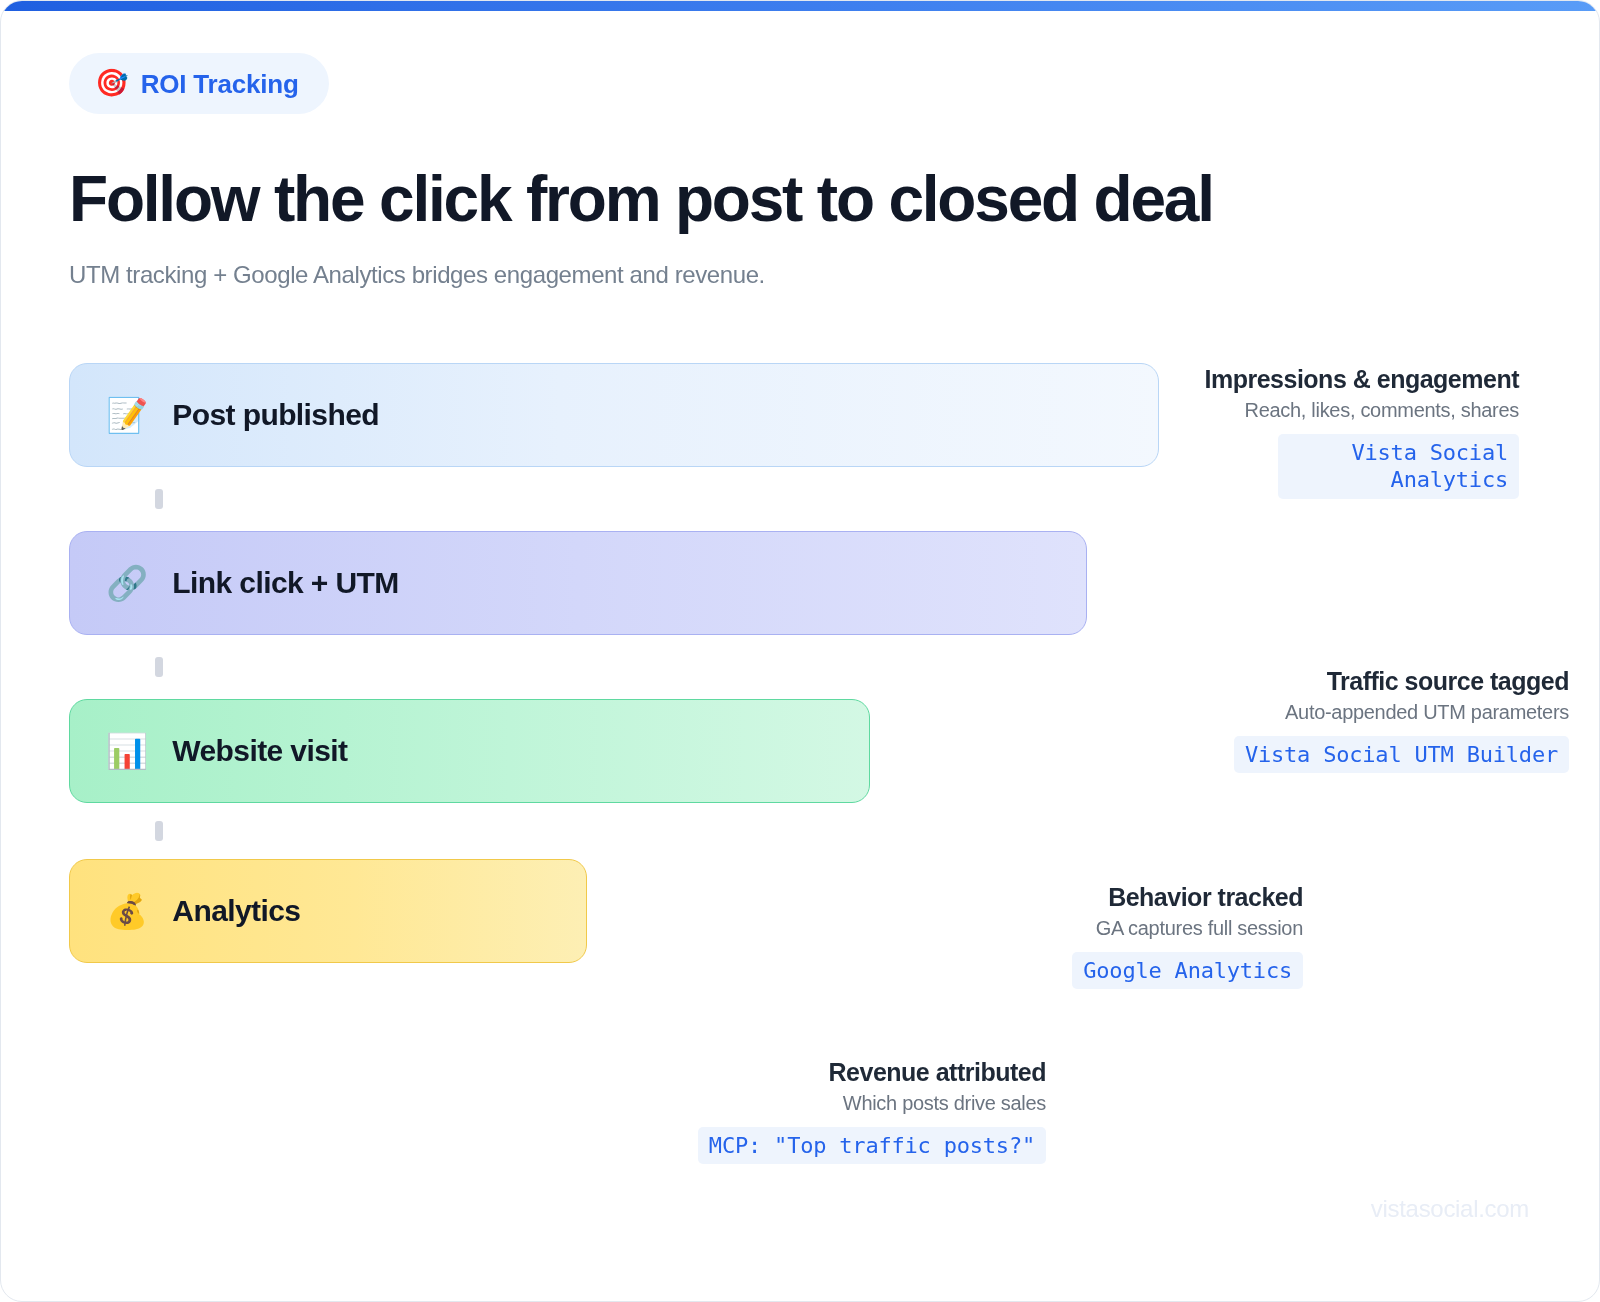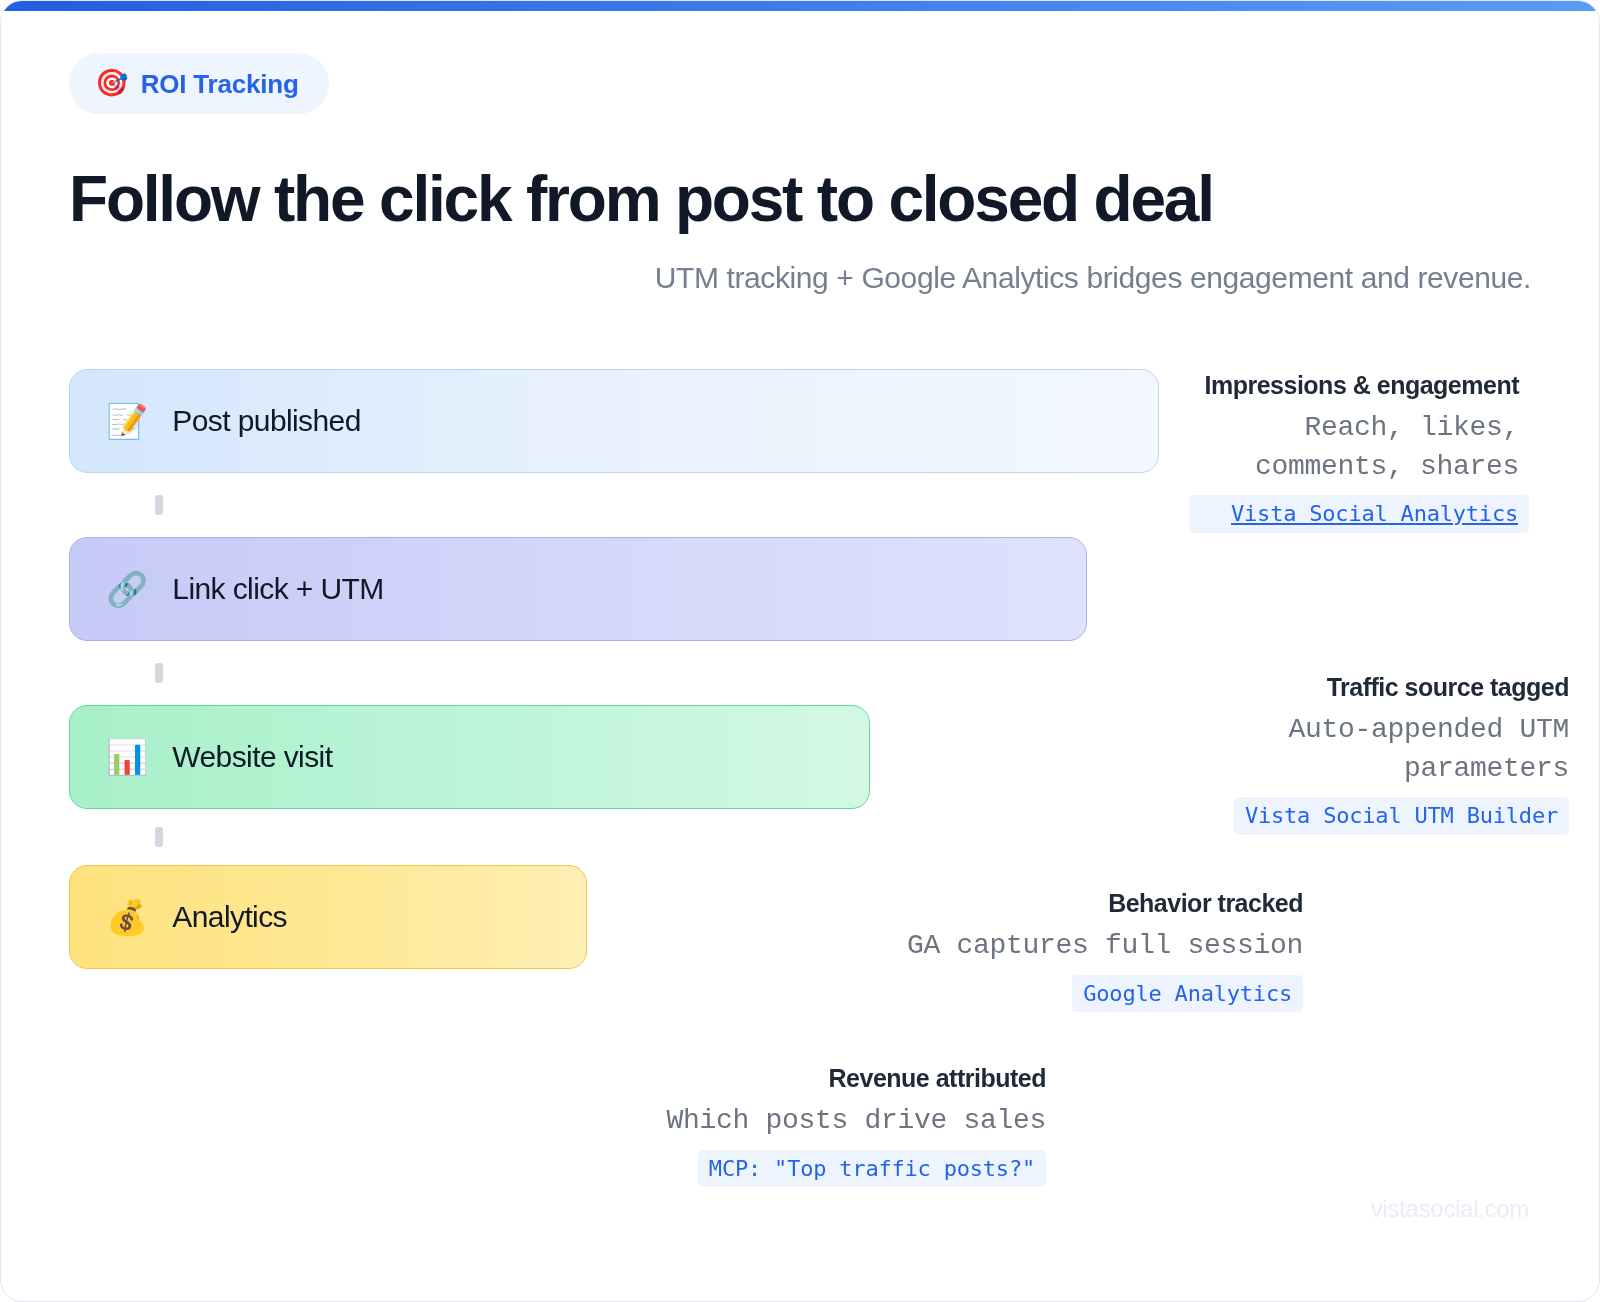--- a/index.html
+++ b/index.html
@@ -62,44 +62,43 @@
   .page-title {
     margin-top: 52px;
     font-size: 64px;
     font-weight: bold;
     color: #111827;
     letter-spacing: -2.2px;
     line-height: 1.05;
   }
   .page-subtitle {
     margin-top: 28px;
-    font-size: 30px;
+    font-size: 24px;
     color: #74808f;
     letter-spacing: -0.4px;
-    text-align: right;
   }
 
   
   #flow { position: relative; margin-top: 74px; }
 
   .step { position: relative; }
 
   .step-bar {
     position: relative;
     display: flex;
     align-items: center;
     height: 104px;
     border-radius: 18px;
     padding-left: 36px;
     gap: 24px;
   }
   .step-emoji { font-size: 34px; line-height: 1; }
   .step-label {
     font-size: 30px;
-    font-weight: normal;
+    font-weight: bold;
     color: #111827;
     letter-spacing: -0.6px;
     white-space: nowrap;
   }
 
   .step-1 .step-bar {
     width: 1090px;
     background: linear-gradient(90deg, #d3e6fb 0%, #e7f1fd 45%, #f3f8fe 100%);
     border: 1px solid #b9d6f6;
   }
@@ -137,46 +136,44 @@
     text-align: right;
   }
   .note-title {
     font-size: 25px;
     font-weight: bold;
     color: #1f2937;
     letter-spacing: -0.5px;
     line-height: 1.35;
   }
   .note-desc {
-    margin-top: 6px;
-    font-size: 28px;
+    font-size: 20px;
     color: #6b7480;
     letter-spacing: -0.3px;
     line-height: 1.38;
-    font-family: Liberation Mono, monospace;
   }
   .note-chip {
     display: inline-block;
     margin-top: 9px;
     padding: 5px 11px;
     background: #eef4fd;
     border-radius: 5px;
     font-family: "DejaVu Sans Mono", monospace;
     font-size: 22px;
     color: #2563eb;
     line-height: 1.25;
     letter-spacing: -0.2px;
   }
 
   #note-1 { top: 0px;   left: 1120px; width: 330px; }
   #note-2 { top: 302px; left: 1100px; width: 400px; }
   #note-3 { top: 518px; left: 834px;  width: 400px; }
   #note-4 { top: 693px; left: 547px;  width: 430px; }
 
-  #note-1 .note-chip { white-space: normal; width: 340px; text-decoration: underline; }
+  #note-1 .note-chip { white-space: normal; width: 241px; }
 
   
   #watermark {
     position: absolute;
     right: 70px;
     bottom: 78px;
     font-size: 24px;
     color: #e8edf6;
     letter-spacing: -0.3px;
   }

